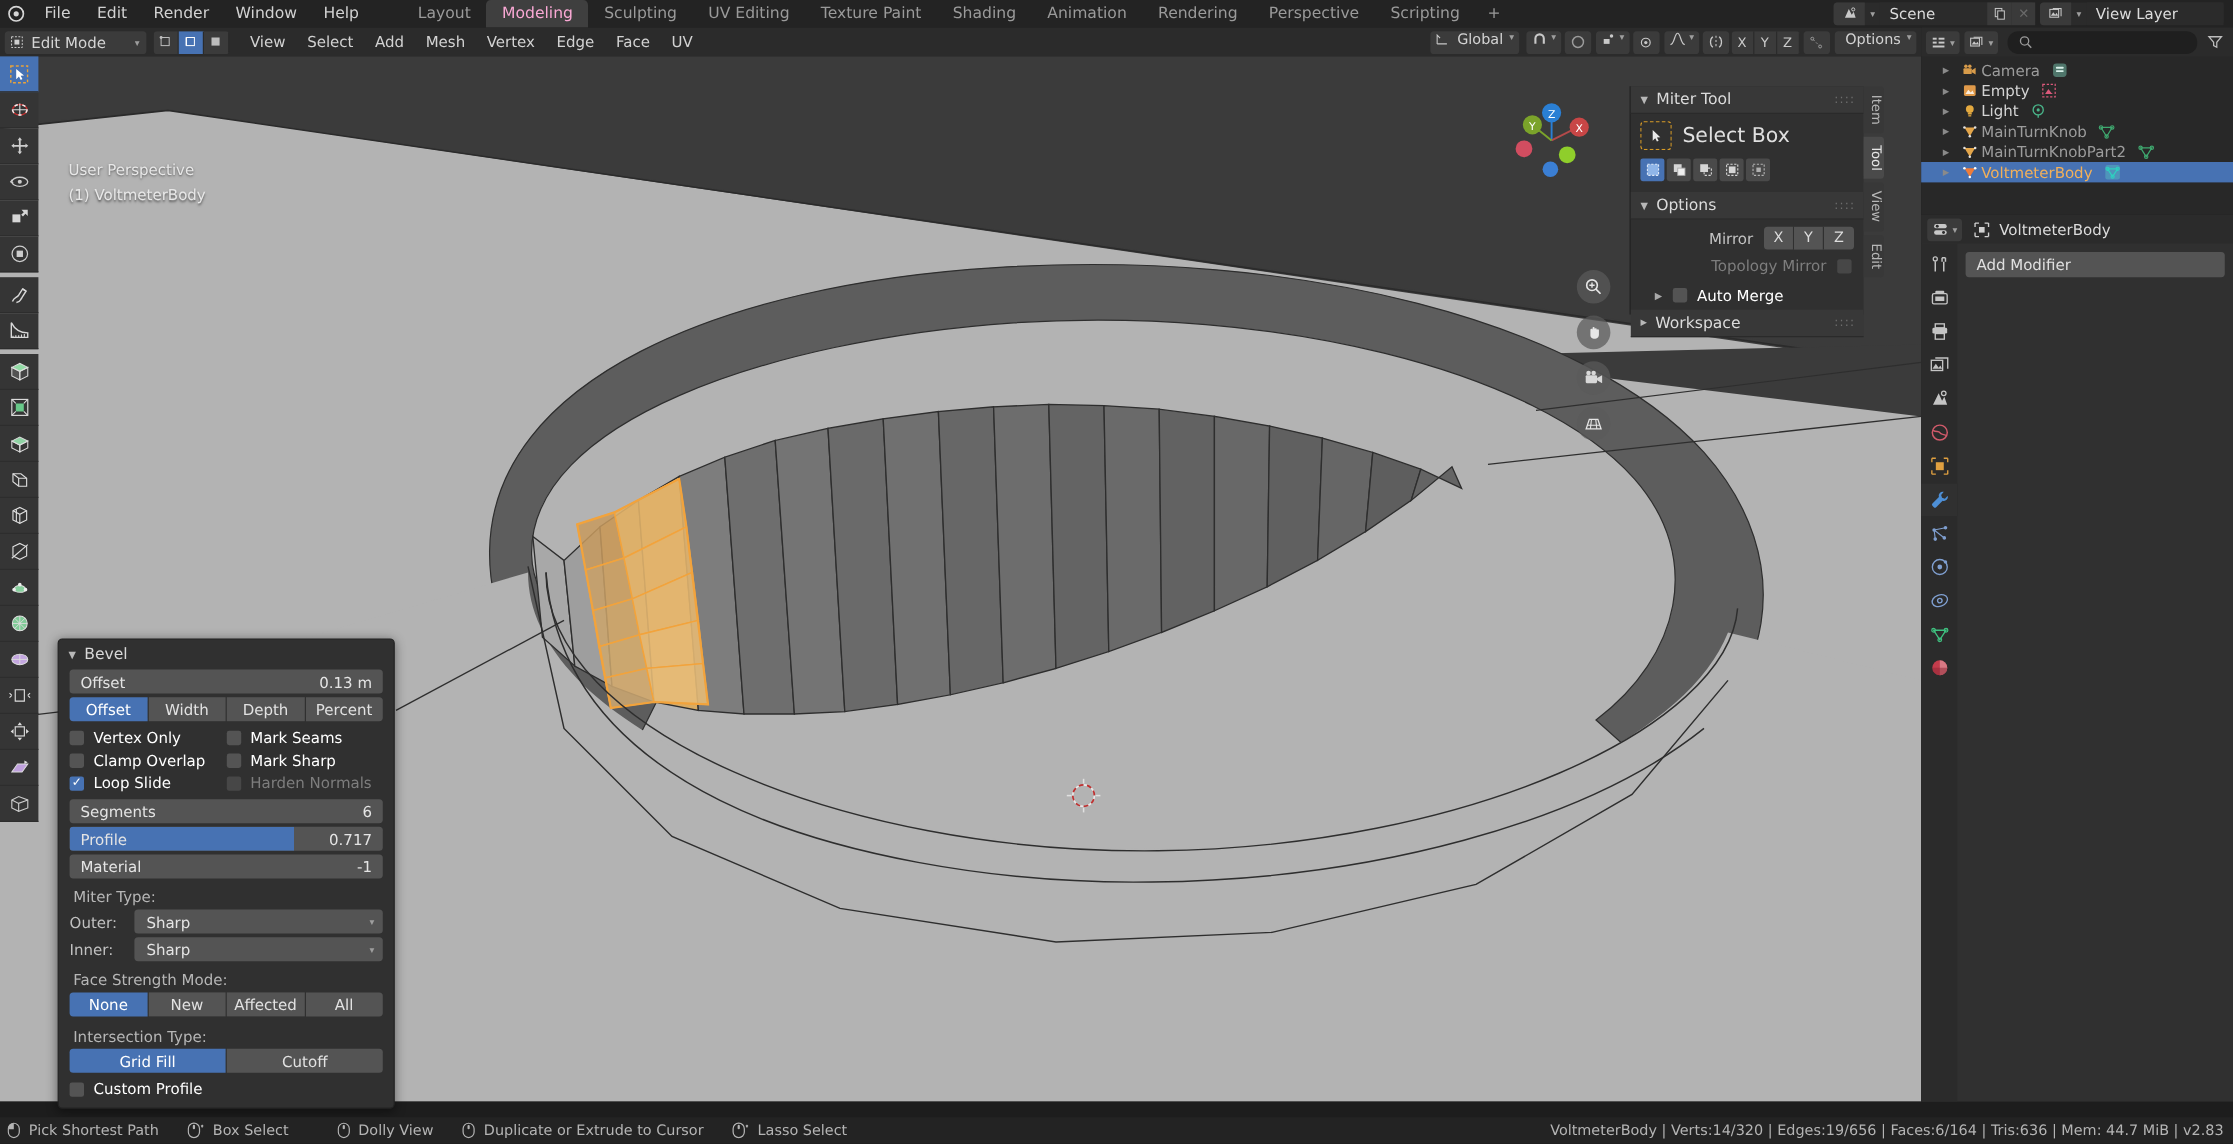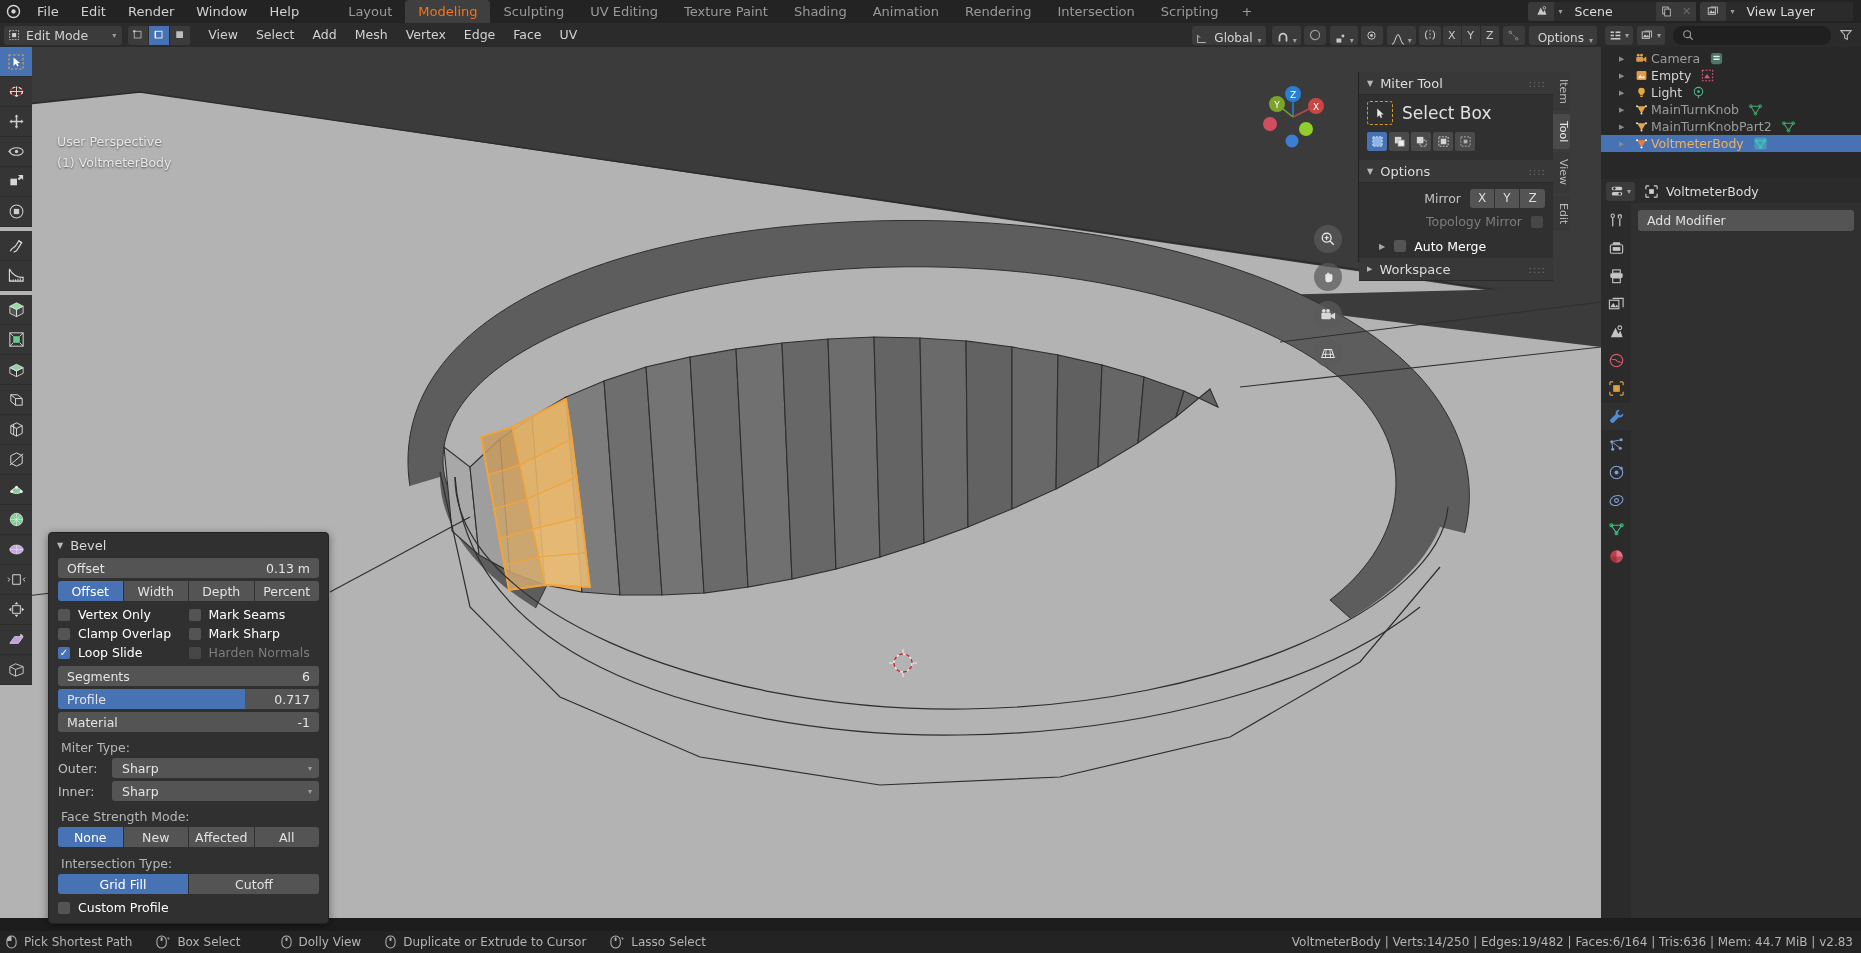--- a/index.html
+++ b/index.html
@@ -11,40 +11,40 @@
     -webkit-font-smoothing:antialiased;
   }
   #app{position:relative;width:1861px;height:953px;}
 
   
   .topbar{position:absolute;left:0;top:0;width:1861px;height:23px;background:#232323;display:flex;align-items:center;}
   .blender-logo{width:26px;display:flex;justify-content:center;align-items:center;color:#d0d0d0;font-size:15px;}
   .menu-item{padding:0 11px;line-height:23px;color:#d2d2d2;font-size:13px;white-space:nowrap;}
   .ws-tabs{display:flex;align-items:flex-end;height:23px;margin-left:25px;}
   .ws-tab{padding:0 13px;line-height:23px;font-size:13px;color:#9a9a9a;border-radius:4px 4px 0 0;white-space:nowrap;}
-  .ws-tab.active{background:#3f3f3f;color:#f97316;}
+  .ws-tab.active{background:#3f3f3f;color:#f9a8d4;}
   .ws-plus{padding:0 10px;line-height:23px;color:#9a9a9a;}
   .topbar-right{margin-left:auto;display:flex;align-items:center;height:23px;padding-right:4px;}
   .scene-block{display:flex;align-items:center;height:19px;background:#2b2b2b;border-radius:3px;margin-right:4px;}
   .sb-icon{width:26px;height:19px;display:flex;align-items:center;justify-content:center;background:#3a3a3a;border-radius:3px 0 0 3px;font-size:11px;color:#c8c8c8;}
   .sb-name{padding:0 38px 0 8px;line-height:19px;font-size:12.5px;color:#dcdcdc;background:#2b2b2b;min-width:90px;}
   .sb-btn{width:20px;height:19px;display:flex;align-items:center;justify-content:center;background:#3a3a3a;font-size:11px;color:#bdbdbd;}
   .sb-btn.dim{color:#6a6a6a;}
 
   
   .viewheader{position:absolute;left:0;top:23px;width:1601px;height:24px;background:#2b2b2b;display:flex;align-items:center;padding-left:4px;}
   .vh-mode{display:flex;align-items:center;height:19px;background:#3b3b3b;border-radius:3px;padding:0 6px 0 4px;margin-right:6px;}
   .vh-mode .lbl{font-size:12.5px;color:#d4d4d4;padding:0 24px 0 5px;}
   .chev{font-size:8px;color:#9e9e9e;}
   .seltoggle{display:flex;height:19px;border-radius:3px;overflow:hidden;margin-right:8px;}
   .seltoggle div{width:21px;height:19px;background:#3b3b3b;display:flex;align-items:center;justify-content:center;border-right:1px solid #2b2b2b;}
   .seltoggle div.on{background:#4772b3;}
   .vh-menu{padding:0 9px;line-height:24px;font-size:12.5px;color:#d2d2d2;}
   .vh-right{margin-left:auto;display:flex;align-items:center;padding-right:4px;}
-  .pill{display:flex;align-items:flex-end;height:19px;background:#3b3b3b;border-radius:3px;margin-left:4px;padding:0 4px;}
+  .pill{display:flex;align-items:flex-start;height:19px;background:#3b3b3b;border-radius:3px;margin-left:4px;padding:0 4px;}
   .pill .t{font-size:12px;color:#d4d4d4;padding:0 5px;}
   .xyzbtn{width:19px;height:19px;background:#3b3b3b;display:flex;align-items:center;justify-content:center;font-size:11px;color:#cacaca;border-right:1px solid #2b2b2b;}
   .iconbox{width:22px;height:19px;background:#3b3b3b;display:flex;align-items:center;justify-content:center;border-radius:3px;margin-left:3px;color:#c6c6c6;}
 
   
   .viewport{position:absolute;left:0;top:47px;width:1601px;height:871px;background:#3b3b3b;overflow:hidden;}
   .vp-svg{position:absolute;left:0;top:0;}
   .vp-text{position:absolute;left:57px;top:84px;font-size:12.5px;color:#e8e8e8;line-height:21px;text-shadow:0 1px 2px rgba(0,0,0,.55);pointer-events:none;}
 
   
@@ -166,21 +166,21 @@
 
     <div class="ws-tabs">
       <div class="ws-tab">Layout</div>
       <div class="ws-tab active">Modeling</div>
       <div class="ws-tab">Sculpting</div>
       <div class="ws-tab">UV Editing</div>
       <div class="ws-tab">Texture Paint</div>
       <div class="ws-tab">Shading</div>
       <div class="ws-tab">Animation</div>
       <div class="ws-tab">Rendering</div>
-      <div class="ws-tab">Intersection</div>
+      <div class="ws-tab">Perspective</div>
       <div class="ws-tab">Scripting</div>
       <div class="ws-plus">+</div>
     </div>
 
     <div class="topbar-right">
       <div class="scene-block">
         <div class="sb-icon">
           <svg width="13" height="13" viewBox="0 0 16 16">
               <path d="M3 12 L7 3 L10 9 L12 6 L14 12 Z" fill="#c8c8c8"></path>
               <circle cx="11.5" cy="3.5" r="1.6" fill="none" stroke="#c8c8c8" stroke-width="1"></circle>
@@ -1094,16 +1094,16 @@
     <div class="sbitem">
       <span class="mouseic">
         <svg width="14" height="14" viewBox="0 0 15 15">
             <rect x="1" y="1" width="10" height="13" rx="5" fill="none" stroke="#b4b4b4" stroke-width="1.1"></rect>
             <rect x="5" y="2.5" width="2" height="4" rx="1" fill="#b4b4b4"></rect>
             <path d="M12.5 3 L13.6 5 M13 2.5 L14.3 4" stroke="#b4b4b4" stroke-width="1"></path>
           </svg>
       </span>
       <span>Lasso Select</span>
     </div>
-    <div class="statusright">VoltmeterBody | Verts:14/250 | Edges:19/482 | Faces:6/164 | Tris:636 | Mem: 44.7 MiB | v2.83</div>
+    <div class="statusright">VoltmeterBody | Verts:14/320 | Edges:19/656 | Faces:6/164 | Tris:636 | Mem: 44.7 MiB | v2.83</div>
   </div>
 
 </div>
 
 </body></html>

